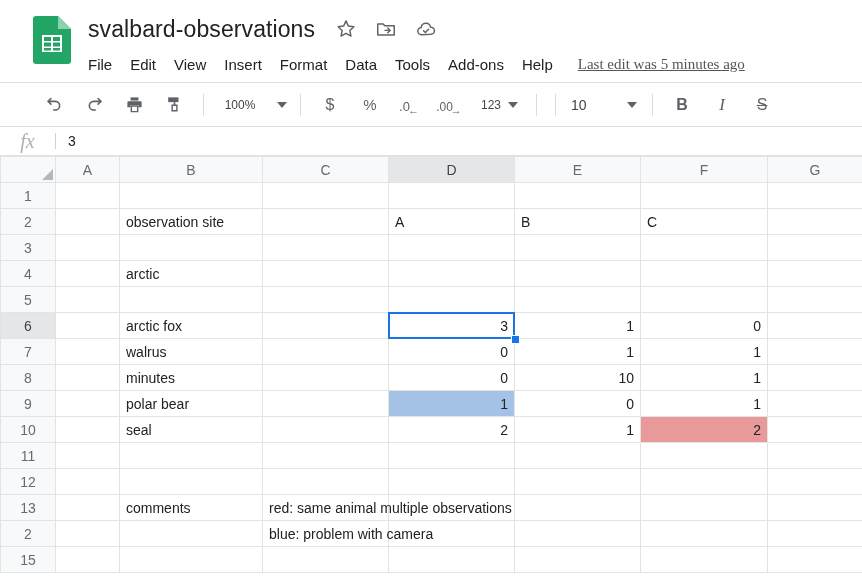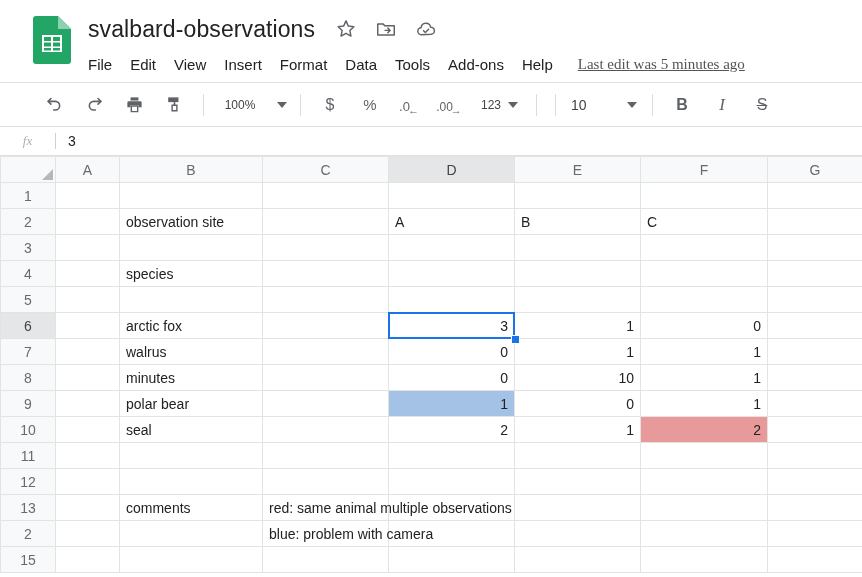--- a/index.html
+++ b/index.html
@@ -125,21 +125,21 @@
     border-top: 1px solid #e0e0e0;
     border-bottom: 1px solid #e0e0e0;
     background: #fff;
   }
   .fx {
     width: 55px;
     text-align: center;
     color: #b0b0b0;
     font-family: "Liberation Serif", serif;
     font-style: italic;
-    font-size: 13px;
+    font-size: 20px;
   }
   .fx-div { width: 1px; height: 16px; background: #d0d0d0; }
   .formula-val {
     flex: 1;
     padding-left: 12px;
     font-size: 14px;
     color: #222;
   }
 
   
@@ -404,21 +404,21 @@
           <td></td>
           <td></td>
           <td class="num"></td>
           <td class="num"></td>
           <td class="num"></td>
           <td></td>
         </tr>
       <tr>
           <td class="rowhead">4</td>
           <td></td>
-          <td class="bold">species</td>
+          <td class="bold">arctic</td>
           <td></td>
           <td class="num"></td>
           <td class="num"></td>
           <td class="num"></td>
           <td></td>
         </tr>
       <tr>
           <td class="rowhead">5</td>
           <td></td>
           <td></td>

